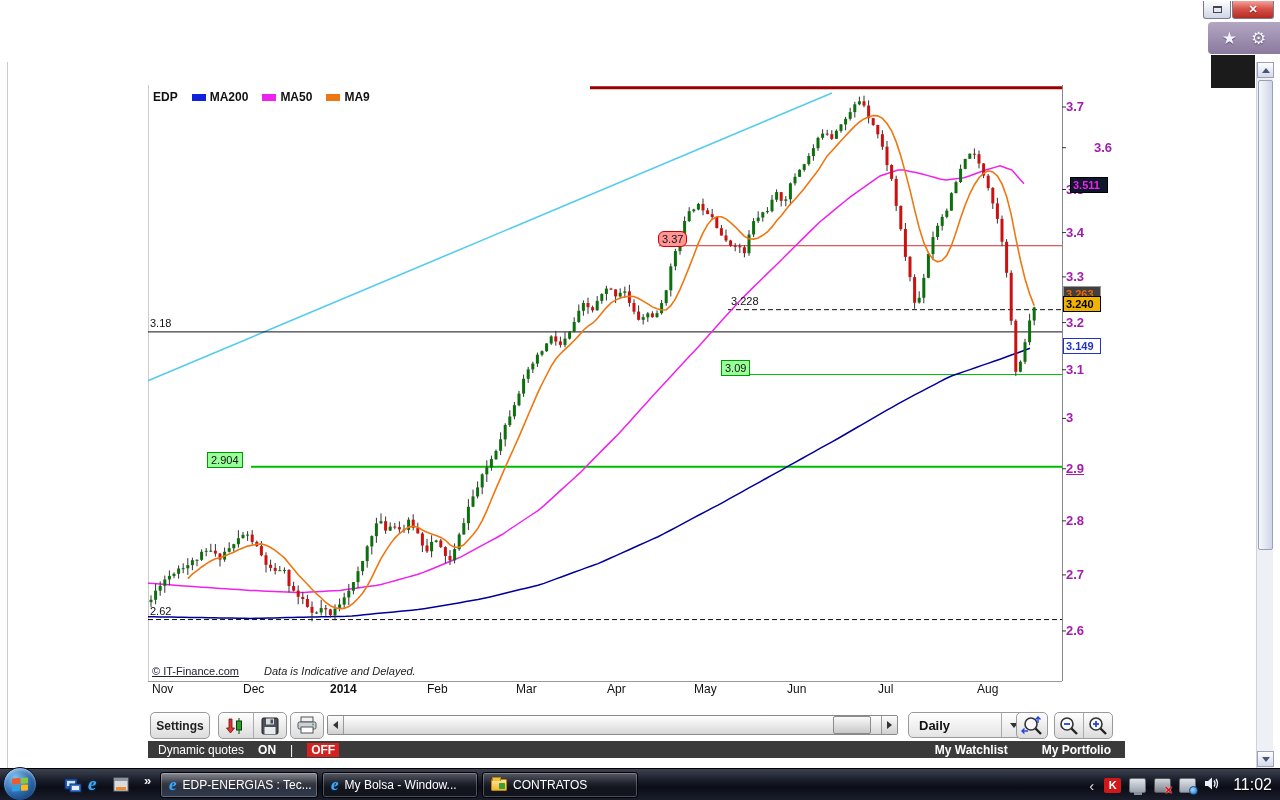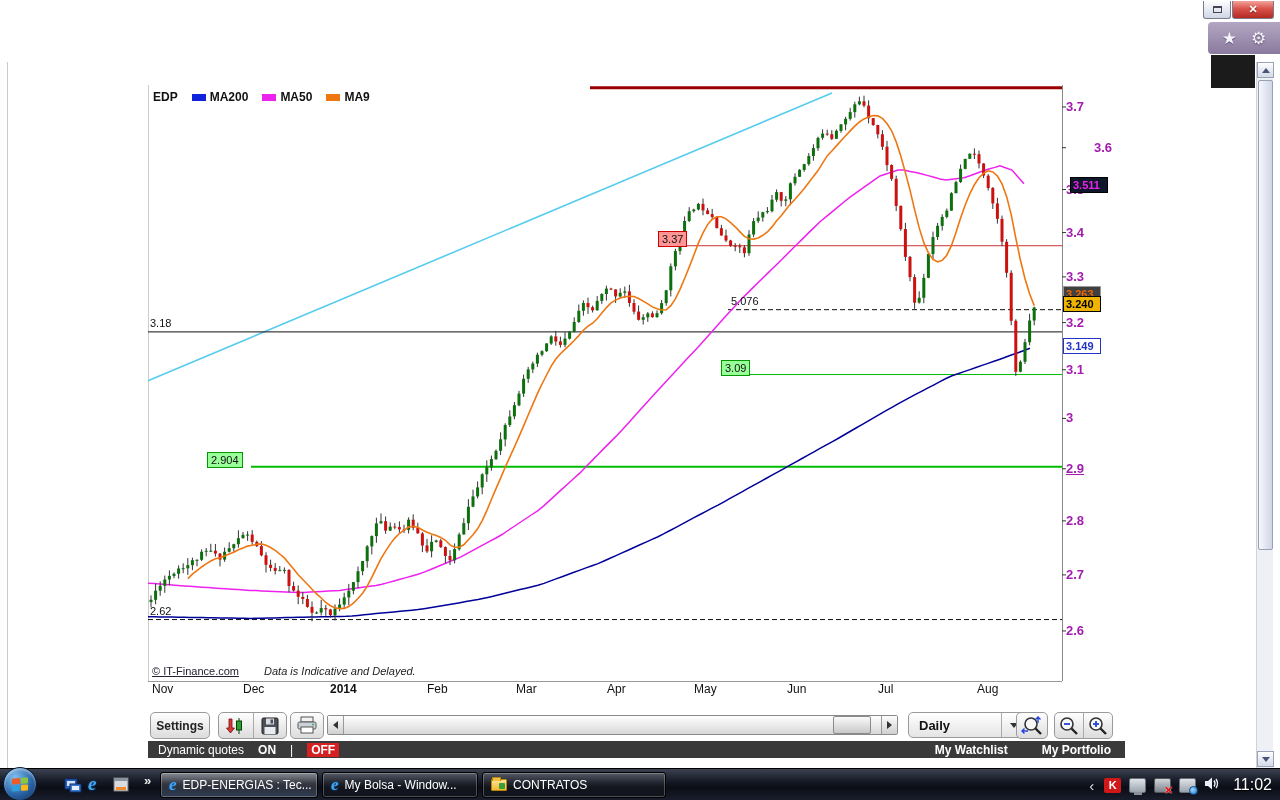--- a/index.html
+++ b/index.html
@@ -573,22 +573,22 @@
     <div class="axis-tick" style="left: 1066px; top: 181.521px;">3.5</div>
     <div class="axis-tick" style="left: 1066px; top: 224.568px;">3.4</div>
     <div class="axis-tick" style="left: 1066px; top: 268.899px;">3.3</div>
     <div class="axis-tick" style="left: 1066px; top: 314.595px;">3.2</div>
     <div class="axis-tick" style="left: 1066px; top: 361.742px;">3.1</div>
     <div class="axis-tick" style="left: 1066px; top: 410.435px;">3</div>
     <div class="axis-tick" style="left: 1066px; top: 460.779px; text-decoration: underline;">2.9</div>
     <div class="axis-tick" style="left: 1066px; top: 512.889px;">2.8</div>
     <div class="axis-tick" style="left: 1066px; top: 566.895px;">2.7</div>
     <div class="axis-tick" style="left: 1066px; top: 622.94px;">2.6</div>
-    <div class="lvl-box" style="left: 658px; top: 230.729px; background: rgb(255, 149, 149); border-color: rgb(204, 0, 0);">3.37</div>
-    <div class="lvl-text" style="left: 731px; top: 294.658px;">5.076</div>
+    <div class="lvl-box" style="left: 658px; top: 230.729px; background: rgb(255, 149, 149); border-color: rgb(204, 0, 0); border-radius: 6px;">3.37</div>
+    <div class="lvl-text" style="left: 731px; top: 294.658px;">3.228</div>
     <div class="lvl-text" style="left: 150px; top: 316.906px;">3.18</div>
     <div class="lvl-box" style="left: 721px; top: 359.54px; background: rgb(153, 255, 153); border-color: rgb(0, 153, 0);">3.09</div>
     <div class="lvl-box" style="left: 207px; top: 451.732px; background: rgb(153, 255, 153); border-color: rgb(0, 153, 0);">2.904</div>
     <div class="lvl-text" style="left: 150px; top: 604.56px;">2.62</div>
     <div class="pmark" style="top: 176.861px; color: rgb(238, 34, 238); background: #0f172a; border-color: rgb(0, 0, 0); margin-left: 7px;">3.511</div>
     <div class="pmark" style="top: 285.643px; color: rgb(238, 102, 0); background: #404040; border-color: rgb(153, 153, 153);">3.263</div>
     <div class="pmark" style="top: 296.148px; color: rgb(0, 0, 0); background: rgb(240, 180, 0); border-color: rgb(0, 0, 0);">3.240</div>
     <div class="pmark" style="top: 338.453px; color: rgb(34, 51, 204); background: rgb(255, 255, 255); border-color: rgb(34, 51, 204);">3.149</div>
     <div class="month-lbl" style="left: 152px; font-weight: normal;">Nov</div>
     <div class="month-lbl" style="left: 243px; font-weight: normal;">Dec</div>
@@ -715,21 +715,21 @@
   <span id="overflow-chev">»</span>
   <div id="task-buttons">
       <div class="tb-task active" style="left: 160px; width: 158px;">
         <span class="ie-e">e</span>
         <span>EDP-ENERGIAS : Tec...</span>
       </div>
       <div class="tb-task" style="left: 322px; width: 156px;">
         <span class="ie-e">e</span>
         <span>My Bolsa - Window...</span>
       </div>
-      <div class="tb-task" style="left: 482px; width: 184px;">
+      <div class="tb-task" style="left: 482px; width: 156px;">
         <span class="folder-ic">
           <span class="dot"></span>
         </span>
         <span>CONTRATOS</span>
       </div>
     </div>
   <div id="tray">
     <span class="chev">‹</span>
     <span class="tray-ic kasp">K</span>
     <span class="tray-ic moni"></span>

